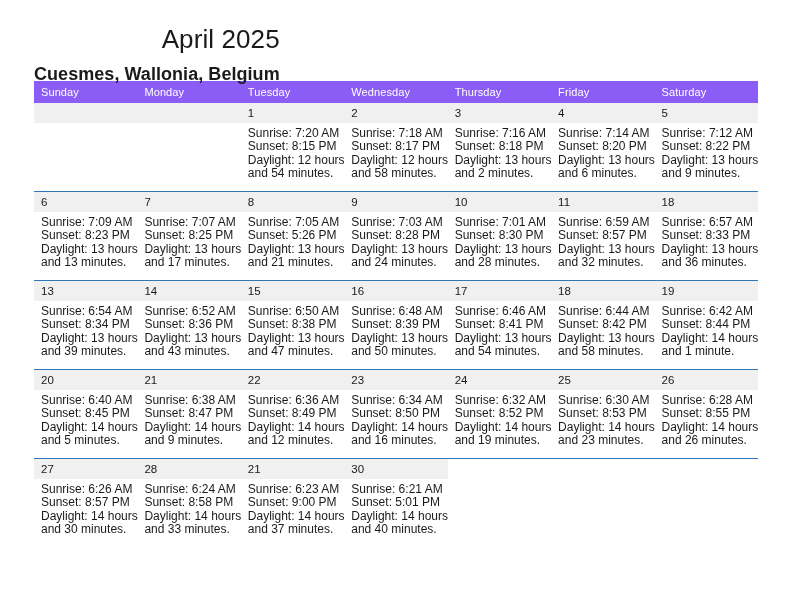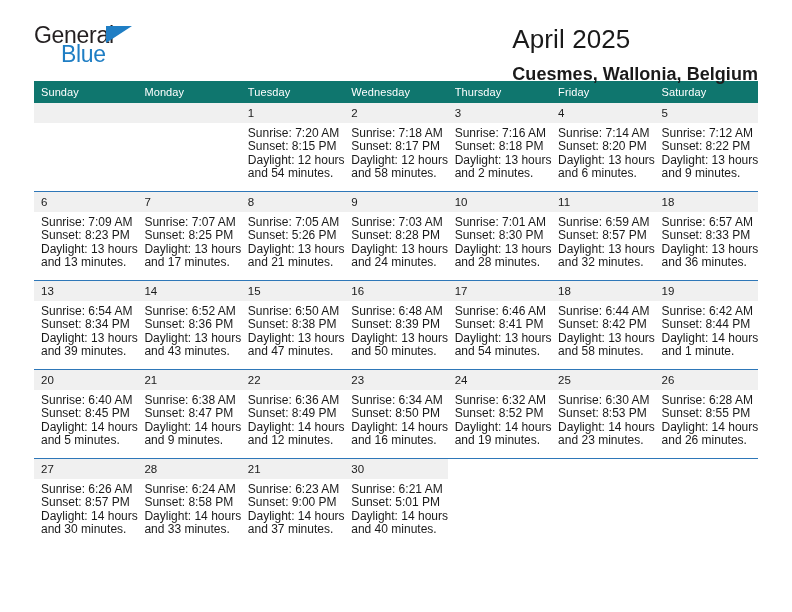--- a/index.html
+++ b/index.html
@@ -62,21 +62,21 @@
     position: absolute;
     left: 72px;
     top: 2px;
     width: 0;
     height: 0;
     border-left: 26px solid #1f7ec4;
     border-bottom: 17px solid transparent;
   }
 
   .title-block {
-    text-align: left;
+    text-align: right;
     padding-top: 2px;
   }
   .cal-title {
     font-size: 26px;
     font-weight: normal;
     color: #1a1a1a;
     line-height: 1.05;
     letter-spacing: 0.1px;
   }
   .cal-subtitle {
@@ -89,21 +89,21 @@
 
   
   .calendar {
     width: 724px;
     border-collapse: collapse;
     table-layout: fixed;
     margin-top: 7px;
   }
 
   .calendar th {
-    background: #0f766e;
+    background: #8b5cf6;
     color: #ffffff;
     font-size: 11px;
     font-weight: normal;
     text-align: left;
     padding: 5px 0 5px 7px;
     height: 12px;
     letter-spacing: 0.1px;
   }
 
   .calendar td {
@@ -147,25 +147,20 @@
     white-space: nowrap;
   }
 </style>
 </head>
 <body>
 
 <div class="page">
 
   <div class="header">
 
-    <div class="logo">
-      <span class="logo-general">General</span>
-      <span class="logo-triangle"></span>
-      <span class="logo-blue">Blue</span>
-    </div>
 
     <div class="title-block">
       <div class="cal-title">April 2025</div>
       <div class="cal-subtitle">Cuesmes, Wallonia, Belgium</div>
     </div>
 
   </div>
 
   <table class="calendar">
     <thead>

